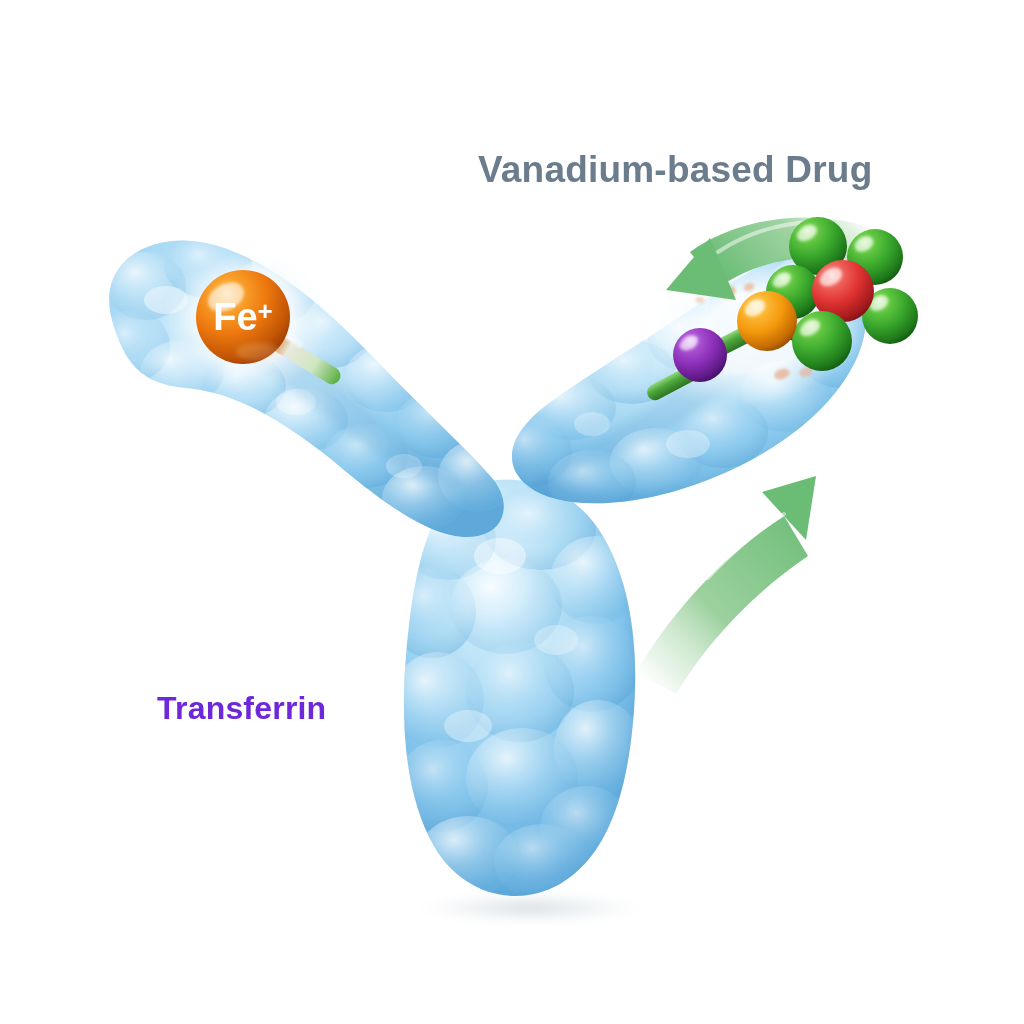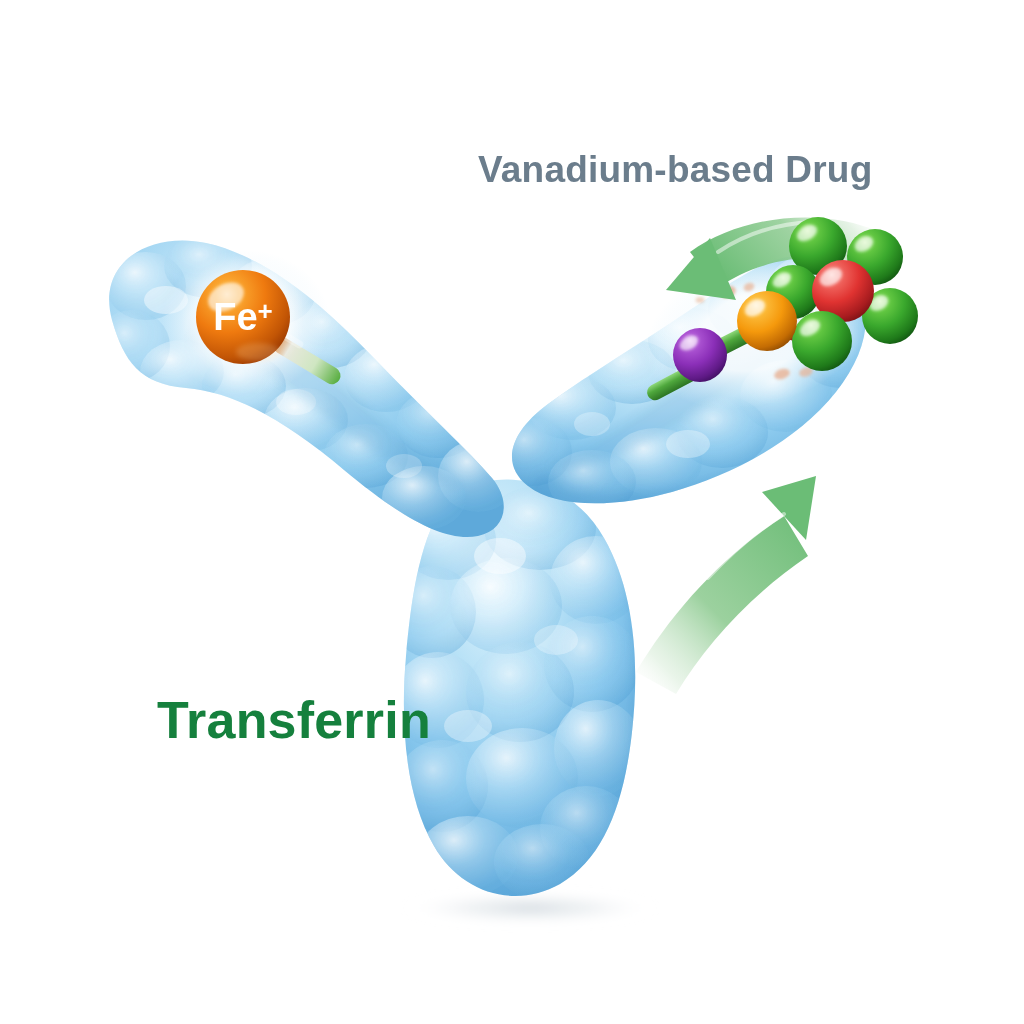--- a/index.html
+++ b/index.html
@@ -33,23 +33,23 @@
   #label-drug {
     left: 478px;
     top: 149px;
     font-size: 37px;
     font-weight: 600;
     color: #6b7d8c;
   }
   #label-protein {
     left: 157px;
     top: 690px;
-    font-size: 52px;
+    font-size: 32px;
     font-weight: 700;
-    color: #15803d;
+    color: #6d28d9;
   }
 </style>
 </head>
 <body>
 
 <div id="stage">
 
   <svg id="figure" viewBox="0 0 1024 1024" xmlns="http://www.w3.org/2000/svg">
     <defs>
 

